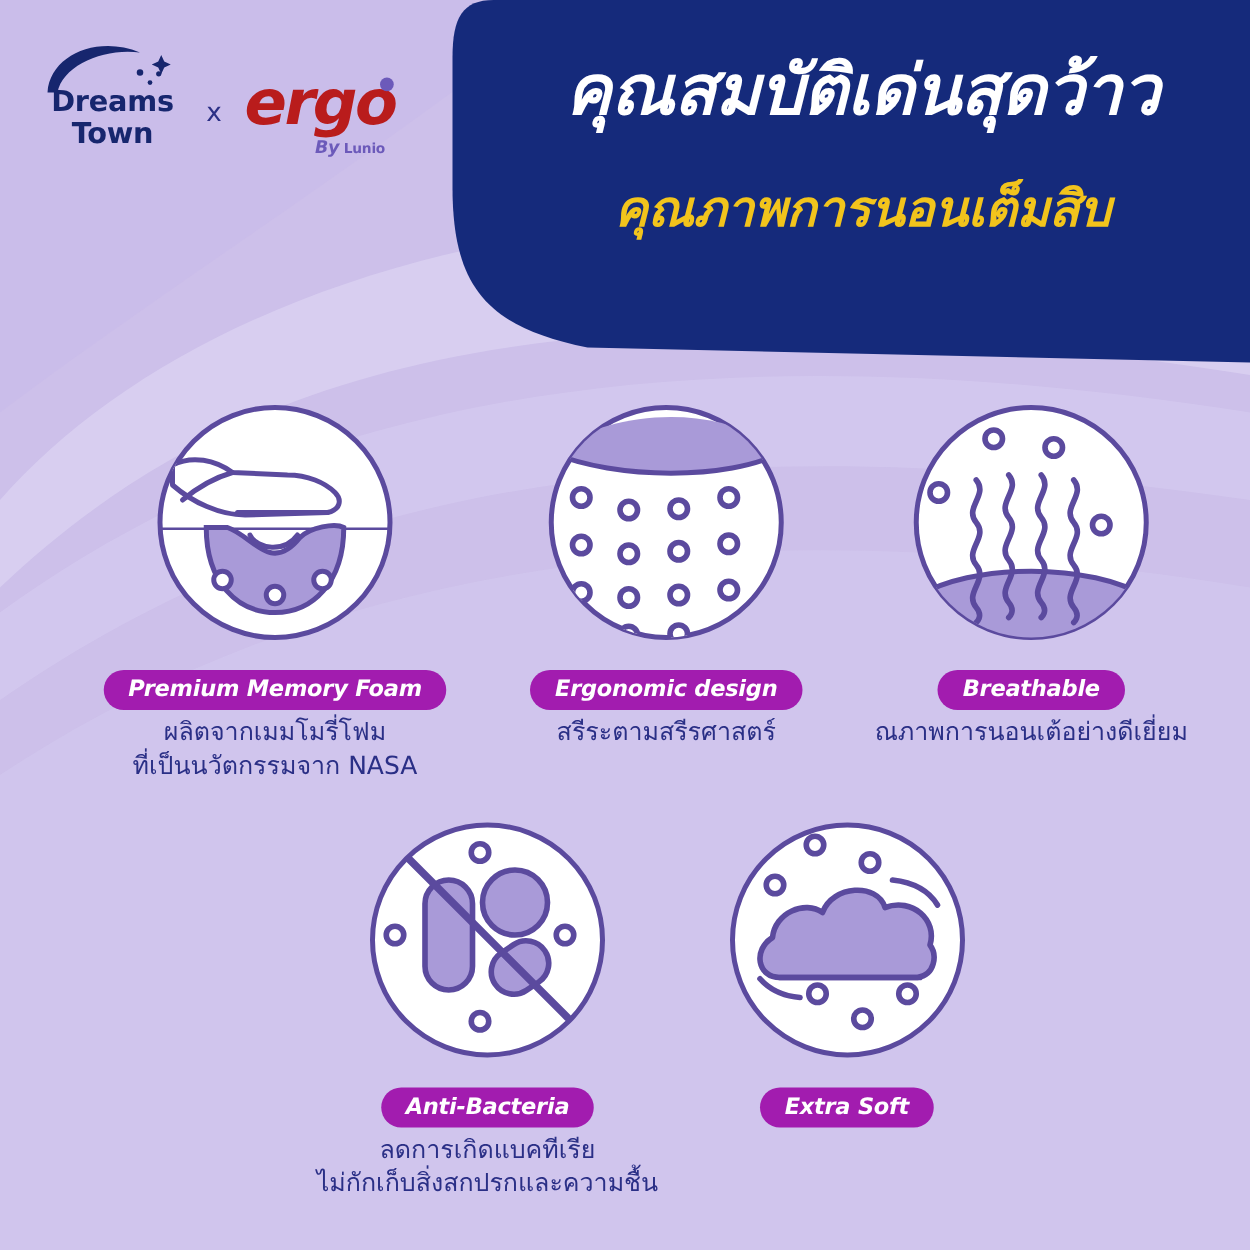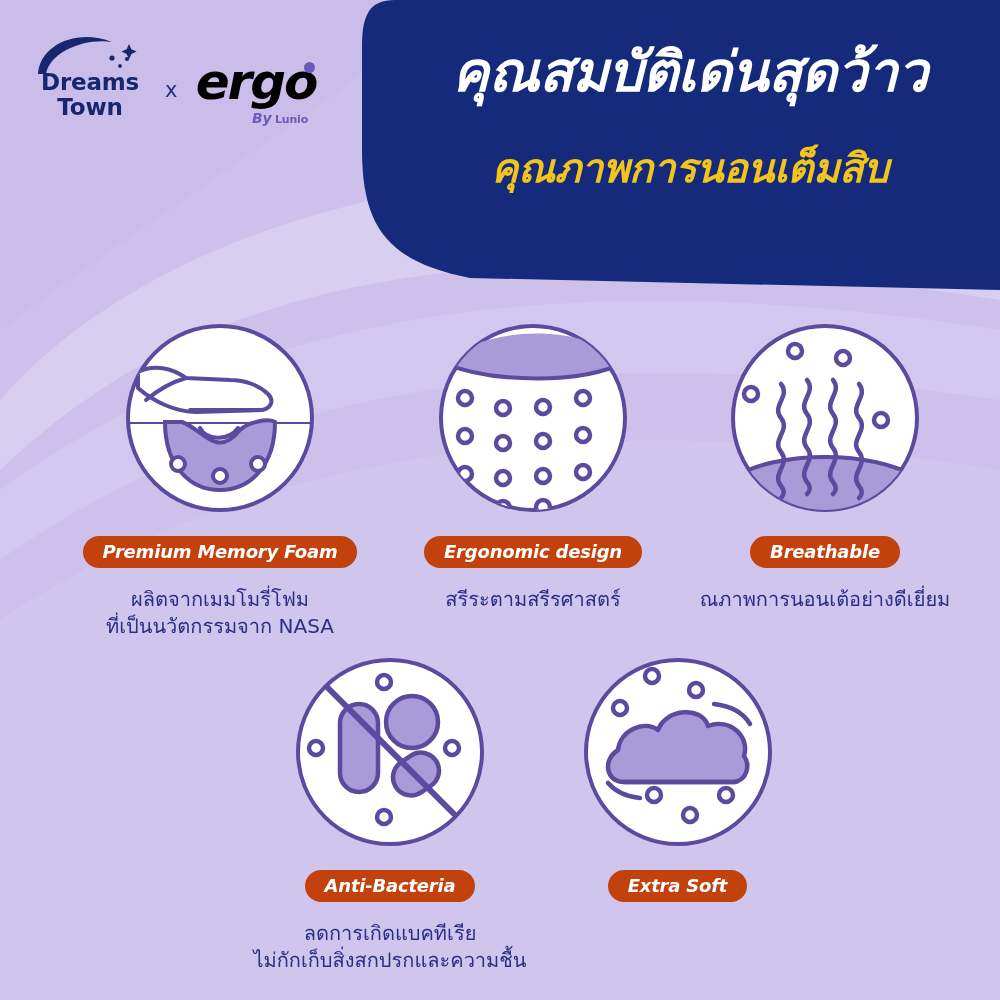--- a/index.html
+++ b/index.html
@@ -23,21 +23,21 @@
     letter-spacing:-0.2px;
   }
   .dt-wordmark span{display:block;}
   .cross{
     position:absolute;left:139px;top:50px;color:#2b2f86;font-size:21px;
     font-weight:400;
   }
   .ergo-logo{position:absolute;left:168px;top:26px;width:136px;height:82px;}
   .ergo-word{
     position:absolute;left:0;top:2px;width:124px;text-align:center;
-    color:#000000;font-size:50px;line-height:52px;font-weight:800;
+    color:#b91c1c;font-size:50px;line-height:52px;font-weight:800;
     font-style:italic;letter-spacing:-2px;
   }
   .ergo-dot{
     position:absolute;left:110px;top:8px;width:11px;height:11px;
     border-radius:50%;background:#6c5aba;
   }
   .ergo-sub{
     position:absolute;left:58px;top:56px;color:#6c5aba;
     font-size:11px;font-weight:700;letter-spacing:-0.2px;white-space:nowrap;
   }
@@ -54,27 +54,27 @@
     position:absolute;left:400px;top:144px;width:580px;
     text-align:center;color:#f2c41c;
     font-size:40px;line-height:48px;font-style:italic;font-weight:800;
     letter-spacing:-0.3px;white-space:nowrap;
   }
 
   
   .feature{position:absolute;text-align:center;}
   .icon-wrap{position:relative;margin:0 auto;}
   .badge{
-    display:inline-block;background:#c2410c;color:#ffffff;
+    display:inline-block;background:#a21caf;color:#ffffff;
     border-radius:22px;padding:5px 20px 6px 20px;
     font-size:18px;font-weight:700;font-style:italic;letter-spacing:-0.2px;
     white-space:nowrap;
   }
   .desc{
-    margin-top:18px;color:#2a2f86;font-size:20px;line-height:27px;
+    margin-top:4px;color:#2a2f86;font-size:20px;line-height:27px;
     font-weight:400;white-space:nowrap;
   }
   .desc span{display:block;}
 
   .f1{left:35px;top:318px;width:370px;}
   .f2{left:383px;top:318px;width:300px;}
   .f3{left:665px;top:318px;width:320px;}
   .f4{left:225px;top:652px;width:330px;}
   .f5{left:545px;top:652px;width:265px;}
 

